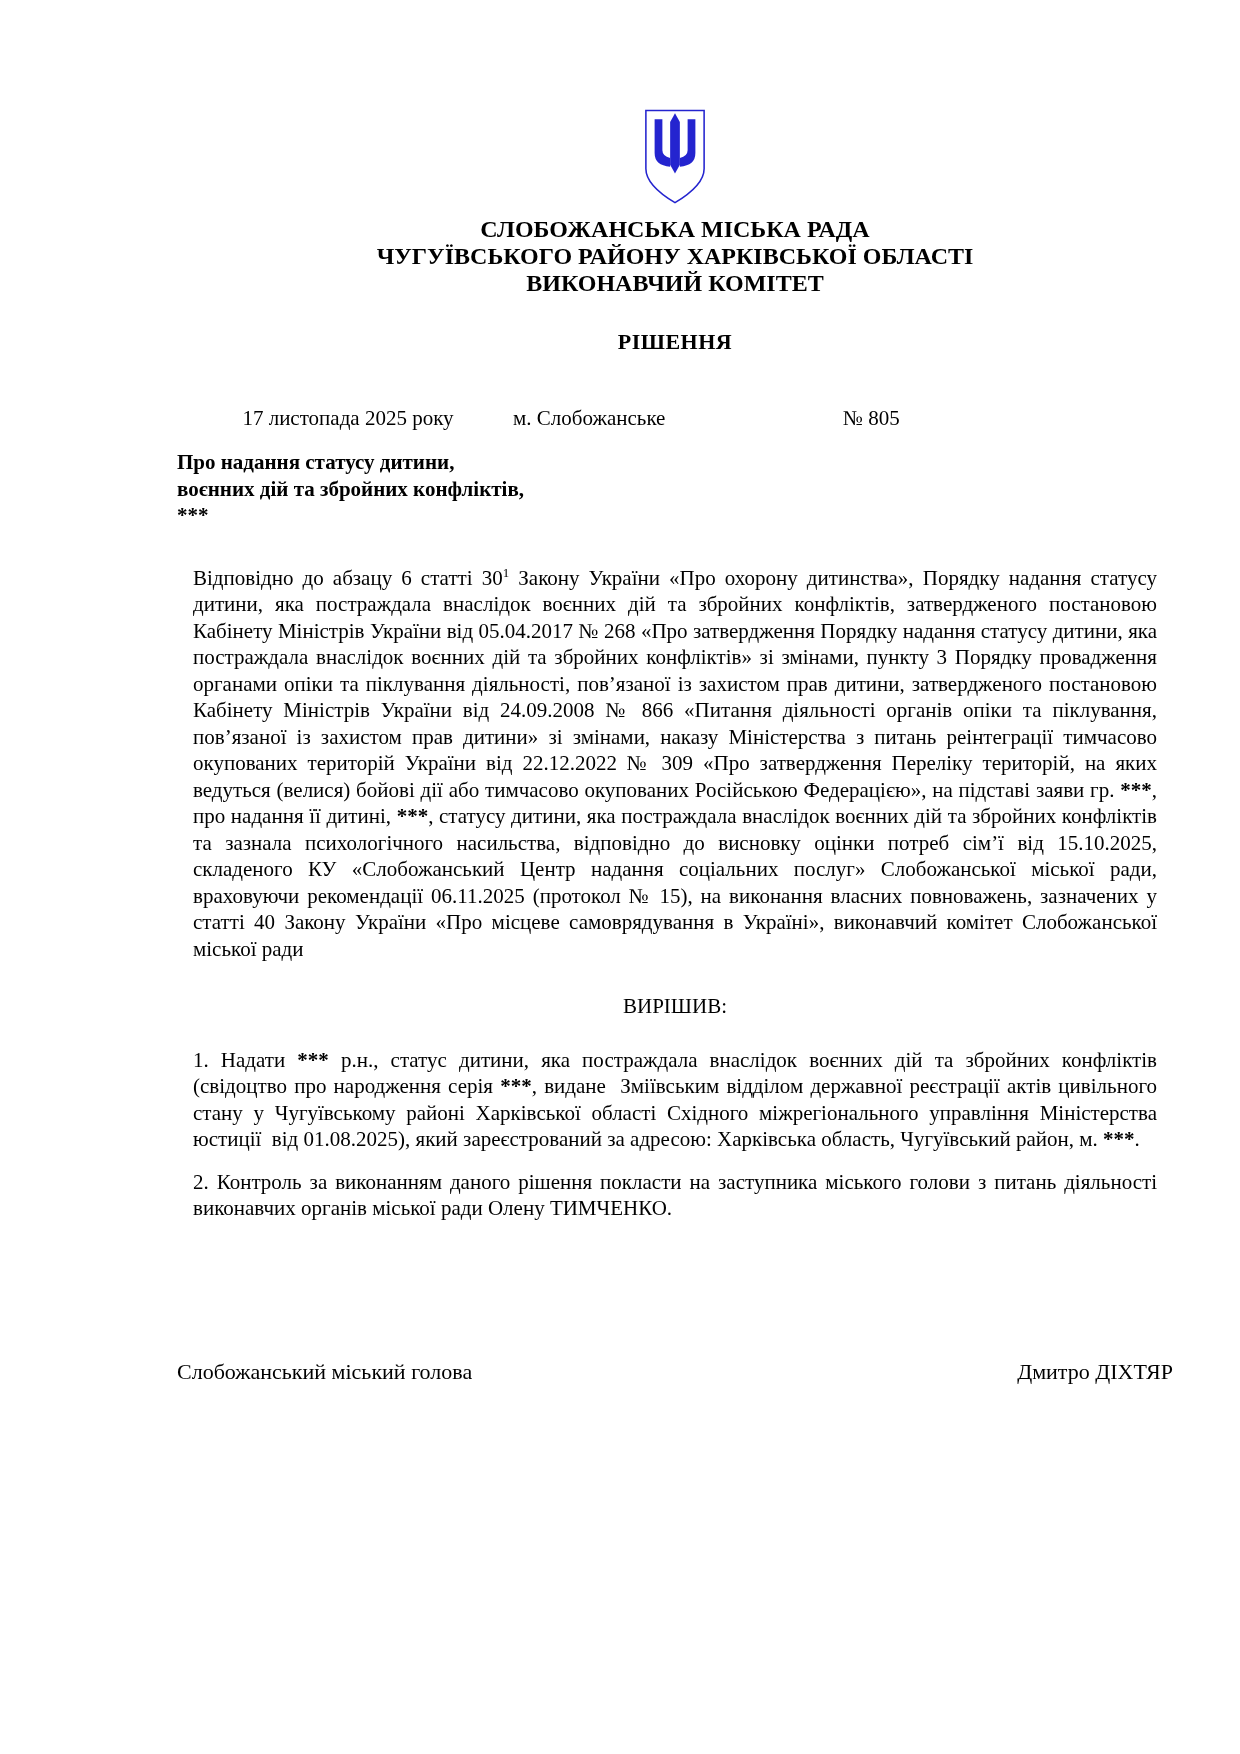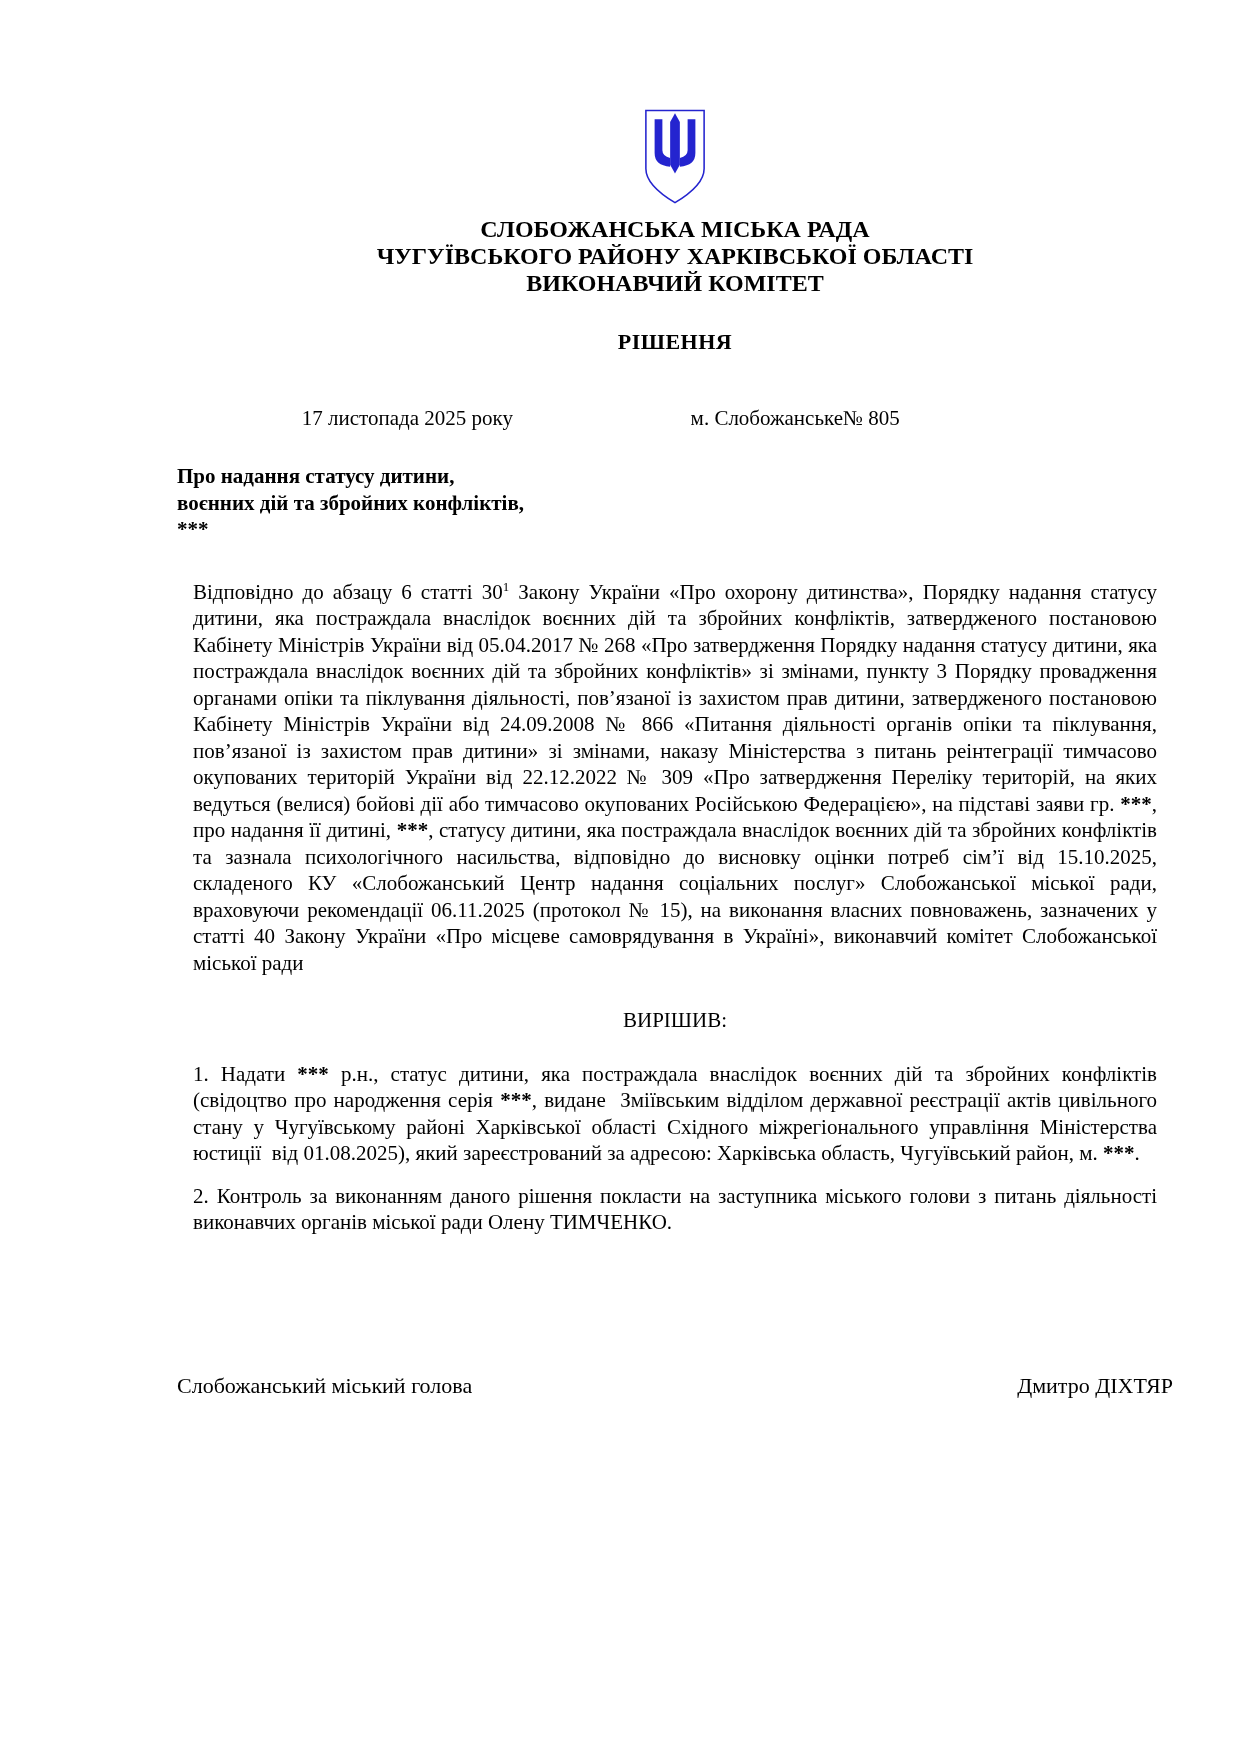--- a/index.html
+++ b/index.html
@@ -39,25 +39,25 @@
     font-size: 22px;
     letter-spacing: 0.5px;
   }
   .meta-row {
     display: flex;
     margin-top: 50px;
     font-size: 21px;
     line-height: 26px;
   }
   .meta-row > span { flex: 1 1 0; }
-  .meta-date   { text-align: right; padding-left: 6px; }
-  .meta-place  { text-align: right; }
+  .meta-date   { text-align: center; padding-left: 6px; }
+  .meta-place  { text-align: left; }
   .meta-number { text-align: left; }
   .subject {
-    margin-top: 32px;
+    margin-top: 18px;
     font-weight: bold;
     font-size: 21px;
     line-height: 26.5px;
     max-width: 560px;
   }
   .body-text {
     margin: 16px;
     font-size: 21px;
     line-height: 26.5px;
     text-align: justify;

